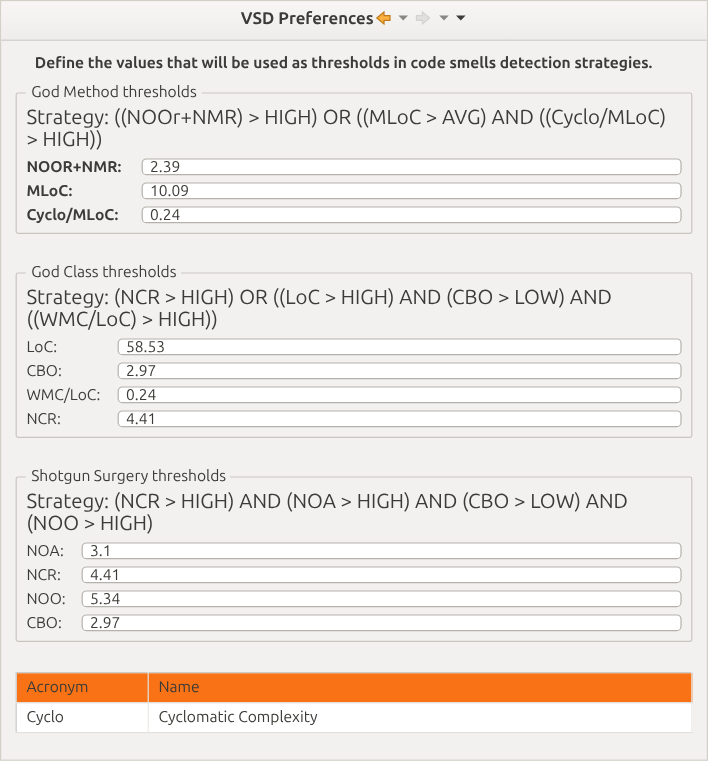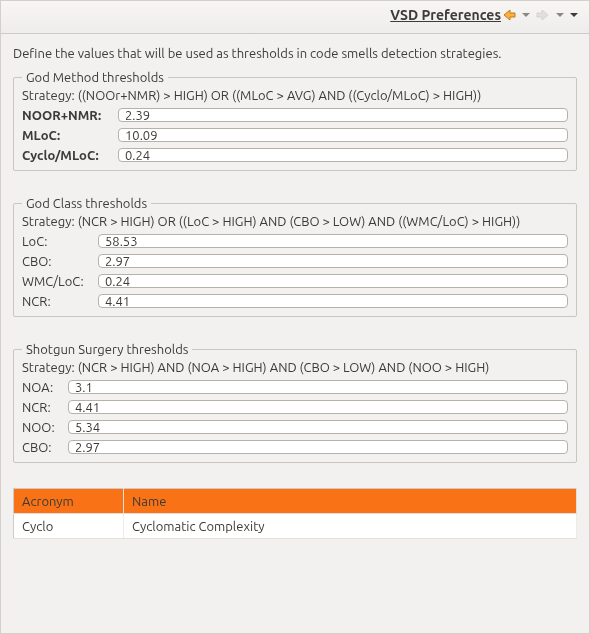--- a/index.html
+++ b/index.html
@@ -9,57 +9,57 @@
     background: #f2f1f0;
     color: #3c3b37;
     width: 590px;
     height: 634px;
     overflow: hidden;
     border: 1px solid #d4d0c8;
   }
   .header {
     display: flex;
     align-items: center;
-    justify-content: flex-end;
+    justify-content: center;
     padding: 6px 10px 10px 10px;
     border-bottom: 1px solid #cccbc7;
     background: linear-gradient(#f7f6f5, #eeedeb);
-    text-decoration: underline;
   }
   .header h1 {
     font-size: 14px;
     font-weight: bold;
     color: #3c3b37;
   }
   .toolbar {
     display: flex;
     align-items: center;
     gap: 4px;
   }
   .toolbar svg { display: block; }
   .content {
     padding: 10px 12px;
   }
   .intro {
-    margin: 2px 0 10px 0;
-    font-size: 13px;
+    margin: 2px 0 10px 16px;
+    font-size: 13px;
+    font-weight: bold;
   }
   fieldset {
     border: 1px solid #c9c6c0;
     border-radius: 2px;
     margin-bottom: 25px;
     padding: 4px 8px 8px 8px;
   }
   legend {
     padding: 0 4px;
     font-size: 13px;
     color: #3c3b37;
   }
   .strategy {
-    font-size: 13px;
+    font-size: 17px;
     margin: 0 0 6px 0;
     color: #3c3b37;
   }
   .row {
     display: flex;
     align-items: center;
     margin-top: 6px;
     gap: 6px;
   }
   .row label {

